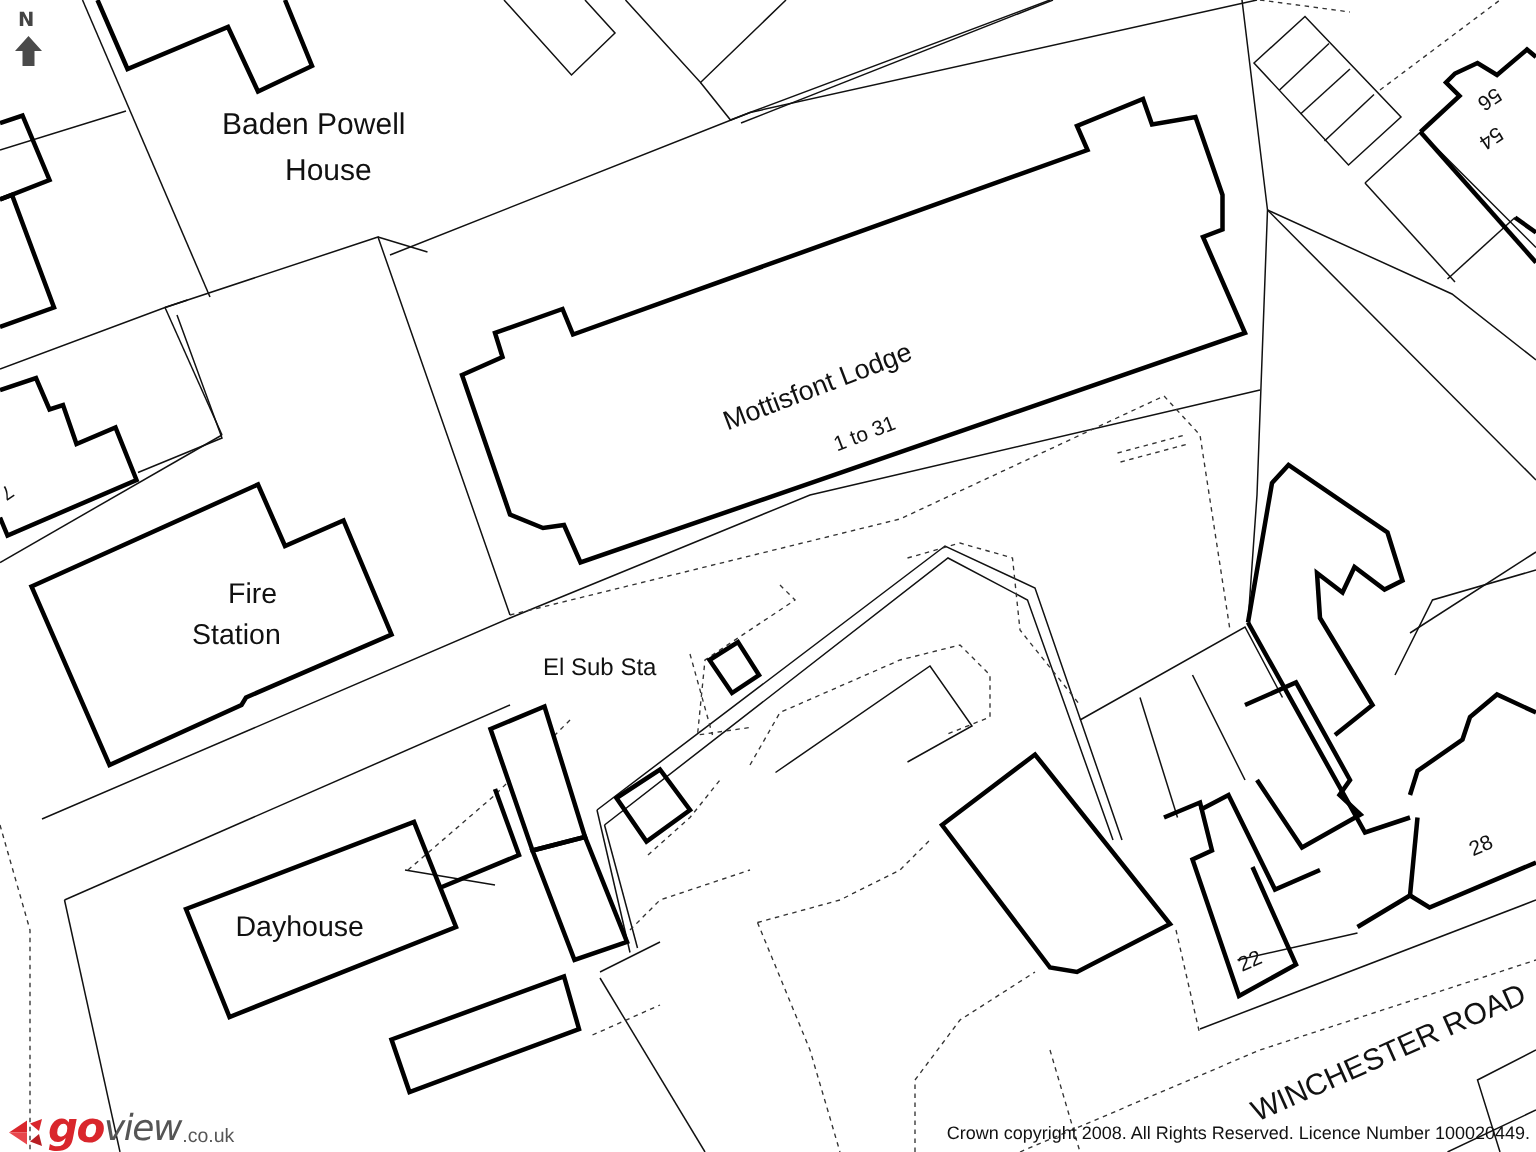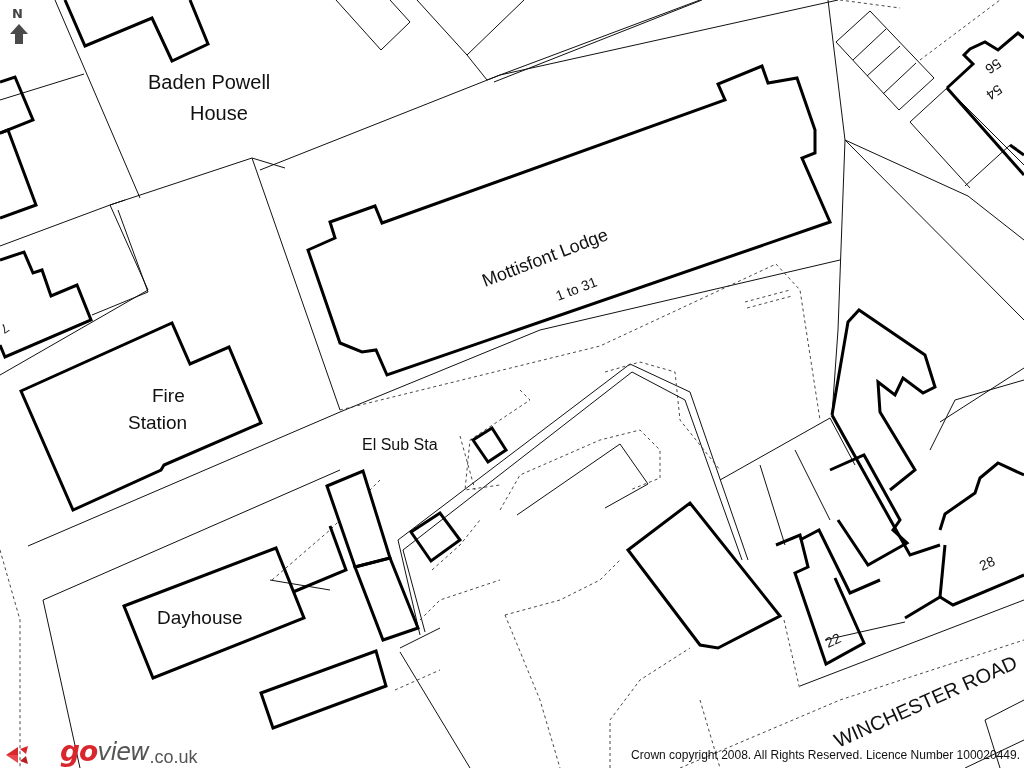--- a/index.html
+++ b/index.html
@@ -6,23 +6,23 @@
   body { width: 1024px; height: 768px; overflow: hidden; position: relative; font-family: "Liberation Sans", sans-serif; }
   #map { position: absolute; left: 0; top: 0; width: 1024px; height: 768px; }
   .thin { fill: none; stroke: #111; stroke-width: 1; }
   .bld { fill: none; stroke: #000; stroke-width: 3; stroke-linejoin: miter; }
   .dash { fill: none; stroke: #333; stroke-width: 0.9; stroke-dasharray: 3 3; }
   .lbl { font-family: "Liberation Sans", sans-serif; fill: #111; }
   .north { position: absolute; left: 8px; top: 22px; width: 22px; height: 26px; }
   .north-n { position: absolute; left: 12px; top: 6px; font-size: 13px; font-weight: bold; color: #444; font-family: "DejaVu Sans", sans-serif; }
   .logo { position: absolute; left: 4px; top: 736px; height: 30px; display: flex; align-items: flex-end; }
   .logo-mark { width: 26px; height: 22px; margin-right: 2px; }
-  .logo-go { font-family: "DejaVu Sans", sans-serif; font-style: italic; font-weight: bold; font-size: 28px; color: #d9262c; line-height: 28px; letter-spacing: -1px; margin-left: 28px; }
+  .logo-go { font-family: "DejaVu Sans", sans-serif; font-style: italic; font-weight: bold; font-size: 28px; color: #d9262c; line-height: 28px; letter-spacing: -1px; }
   .logo-view { font-family: "DejaVu Sans", sans-serif; font-style: italic; font-size: 24px; color: #555; line-height: 28px; letter-spacing: -1px; }
-  .logo-domain { font-family: "Liberation Sans", sans-serif; font-size: 18px; color: #555; margin-left: 1px; line-height: 18px; text-align: center; }
+  .logo-domain { font-family: "Liberation Sans", sans-serif; font-size: 13px; color: #555; margin-left: 1px; line-height: 18px; text-align: center; }
   .copyright { position: absolute; right: 4px; top: 748px; font-size: 12px; color: #111; font-family: "Liberation Sans", sans-serif; }
 </style>
 </head>
 <body>
 
 <svg id="map" viewBox="0 0 1024 768" xmlns="http://www.w3.org/2000/svg">
 
   <g>
 
     <path class="thin" d="M55 0 L140 198"></path>

